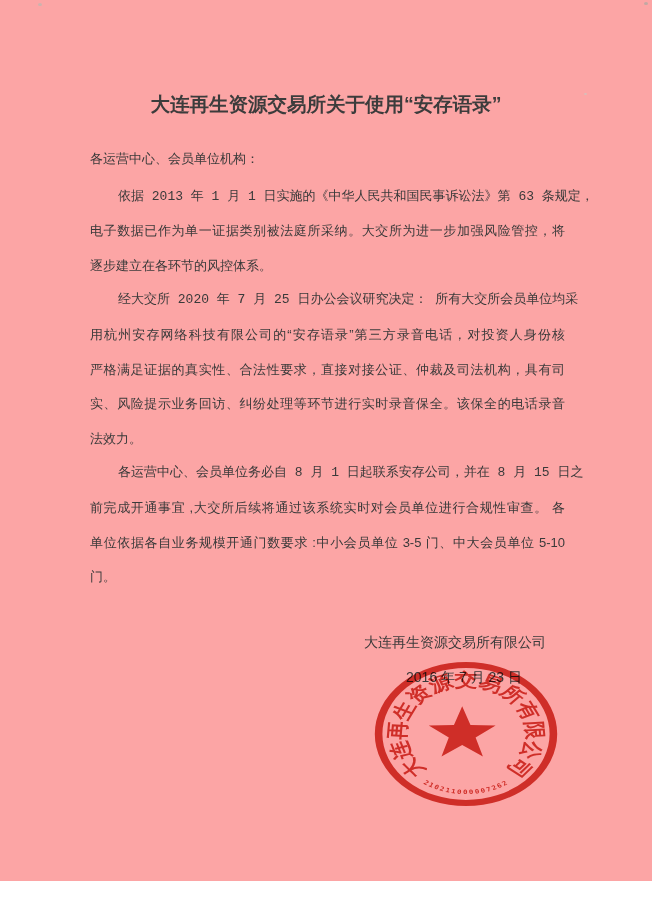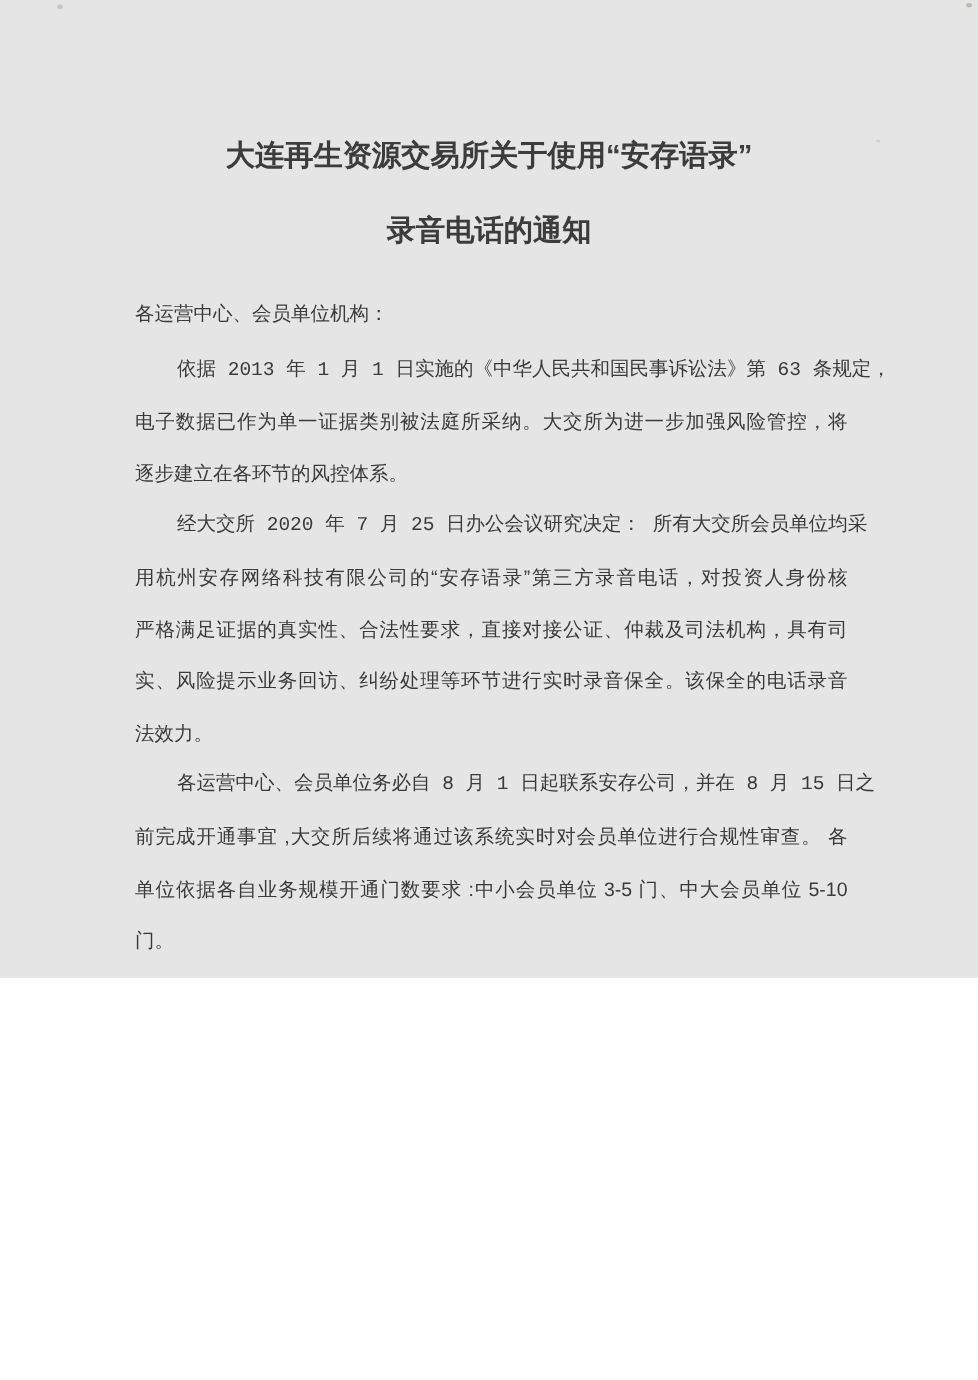--- a/index.html
+++ b/index.html
@@ -1,19 +1,19 @@
 <!DOCTYPE html>
 <html><head>
 <meta charset="utf-8">
 <style>
   html,body{margin:0;padding:0;background:#ffffff;}
   .page{
     position:relative;
-    width:652px;height:652px;
-    background:#e5e5e5;
+    width:652px;height:881px;
+    background:#fca5a5;
     font-family:"Liberation Sans","DejaVu Sans",sans-serif;
     color:#3a3a3a;
     overflow:hidden;
   }
   .title-block{
     padding-top:90px;
     text-align:center;
     font-weight:bold;
     font-size:19.5px;
     color:#3c3c3c;
@@ -77,21 +77,20 @@
 <body>
 
 <div class="page">
 
   <div class="speck speck-1"></div>
   <div class="speck speck-2"></div>
   <div class="speck speck-3"></div>
 
   <div class="title-block">
     <div class="title-line">大连再生资源交易所关于使用“安存语录”</div>
-    <div class="title-line">录音电话的通知</div>
   </div>
 
   <div class="body-block">
     <div class="line end">各运营中心、会员单位机构：</div>
 
     <div class="line indent gap-before">依据 2013 年 1 月 1 日实施的《中华人民共和国民事诉讼法》第 63 条规定，</div>
     <div class="line">电子数据已作为单一证据类别被法庭所采纳。大交所为进一步加强风险管控，将</div>
     <div class="line end">逐步建立在各环节的风控体系。</div>
 
     <div class="line indent">经大交所 2020 年 7 月 25 日办公会议研究决定： 所有大交所会员单位均采</div>

